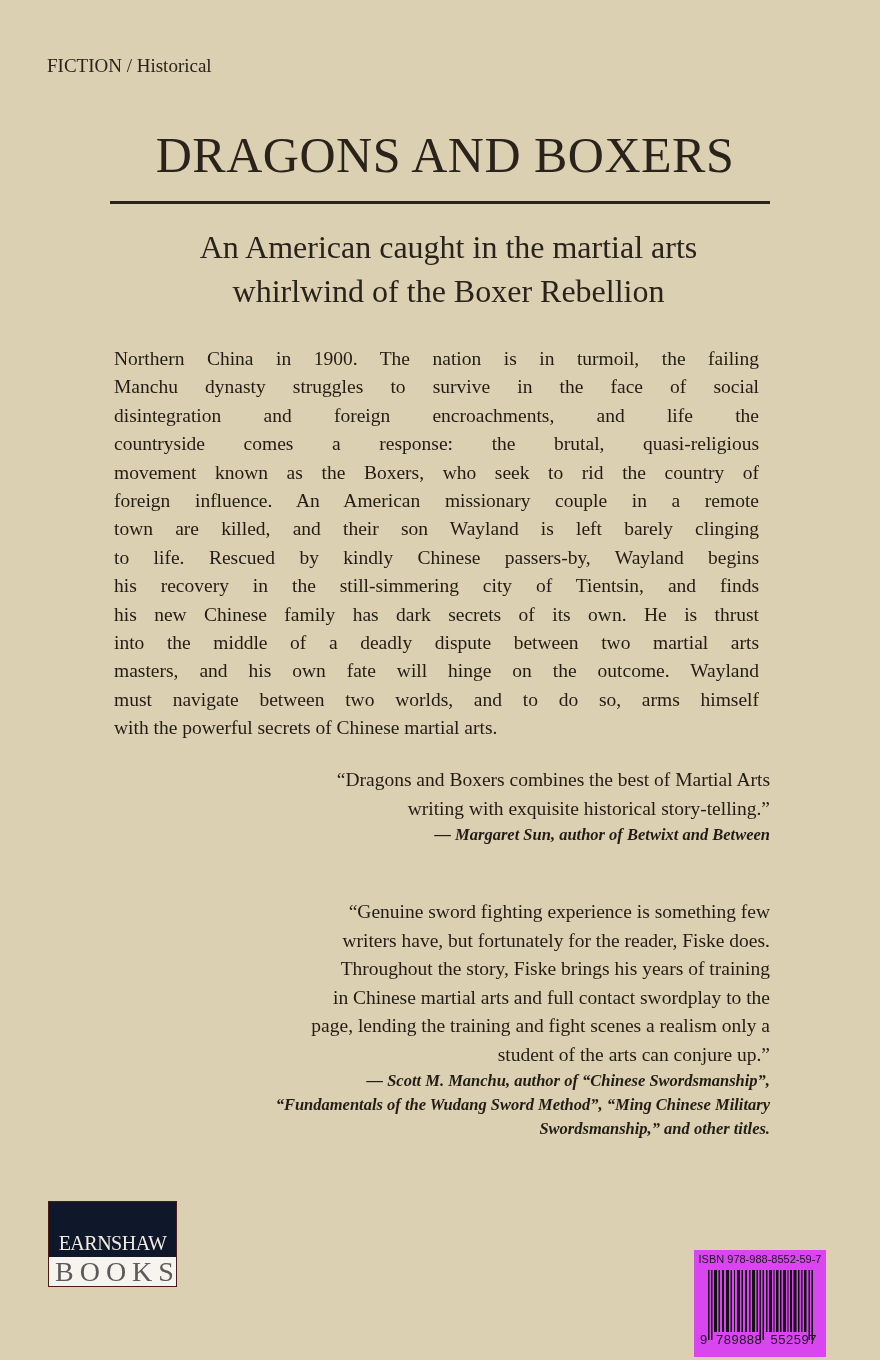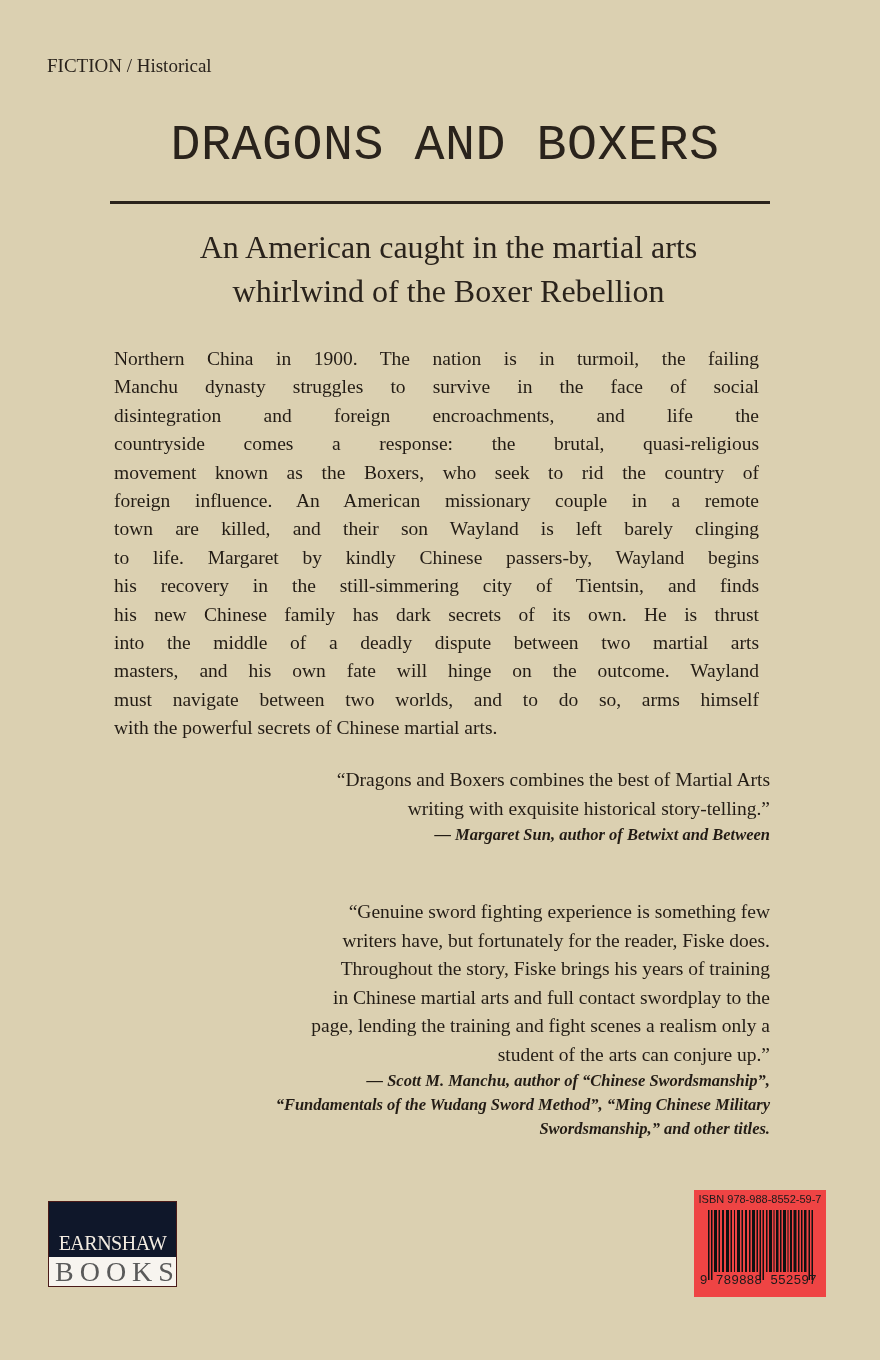--- a/index.html
+++ b/index.html
@@ -61,23 +61,23 @@
     text-align: center; color: #f3ece2;
     font-size: 20px; letter-spacing: -0.5px;
   }
   .logo-bottom {
     height: 29px; background: #f7f4ef;
     text-align: center; color: #5a5a5a;
     font-size: 28px; letter-spacing: 6px; line-height: 29px;
     padding-left: 6px;
   }
   .barcode-box {
-    position: absolute; left: 694px; top: 1190px;
+    position: absolute; left: 694px; top: 1250px;
     width: 132px; height: 107px;
-    background: #ef4444;
+    background: #d946ef;
   }
   .isbn-label {
     position: absolute; left: 0; right: 0; top: 3px;
     text-align: center; font-family: "Liberation Sans", "DejaVu Sans", sans-serif;
     font-size: 11px; color: #1a1a1a;
   }
   .bars {
     position: absolute; left: 14px; top: 20px; width: 106px; height: 70px;
   }
   .isbn-digits {
@@ -85,38 +85,38 @@
     font-family: "Liberation Sans", "DejaVu Sans", sans-serif;
     font-size: 13px; color: #1a1a1a; letter-spacing: 0.5px;
     white-space: pre;
   }
 </style>
 </head>
 <body>
 
 <div class="category">FICTION / Historical</div>
 
-<h1 class="title" style="margin:0;font-family:Liberation Mono, monospace;">DRAGONS AND BOXERS</h1>
+<h1 class="title" style="margin:9px;">DRAGONS AND BOXERS</h1>
 
 <div class="rule"></div>
 
 <div class="subtitle">
   <div>An American caught in the martial arts</div>
   <div>whirlwind of the Boxer Rebellion</div>
 </div>
 
 <div class="blurb">
   <span class="blurb-line">Northern China in 1900. The nation is in turmoil, the failing</span>
   <span class="blurb-line">Manchu dynasty struggles to survive in the face of social</span>
   <span class="blurb-line">disintegration and foreign encroachments, and life the</span>
   <span class="blurb-line">countryside comes a response: the brutal, quasi-religious</span>
   <span class="blurb-line">movement known as the Boxers, who seek to rid the country of</span>
   <span class="blurb-line">foreign influence. An American missionary couple in a remote</span>
   <span class="blurb-line">town are killed, and their son Wayland is left barely clinging</span>
-  <span class="blurb-line">to life. Margaret by kindly Chinese passers-by, Wayland begins</span>
+  <span class="blurb-line">to life. Rescued by kindly Chinese passers-by, Wayland begins</span>
   <span class="blurb-line">his recovery in the still-simmering city of Tientsin, and finds</span>
   <span class="blurb-line">his new Chinese family has dark secrets of its own. He is thrust</span>
   <span class="blurb-line">into the middle of a deadly dispute between two martial arts</span>
   <span class="blurb-line">masters, and his own fate will hinge on the outcome. Wayland</span>
   <span class="blurb-line">must navigate between two worlds, and to do so, arms himself</span>
   <span class="blurb-line last">with the powerful secrets of Chinese martial arts.</span>
 </div>
 
 <div class="quote quote1">
   <div class="q-text">“Dragons and Boxers combines the best of Martial Arts</div>

